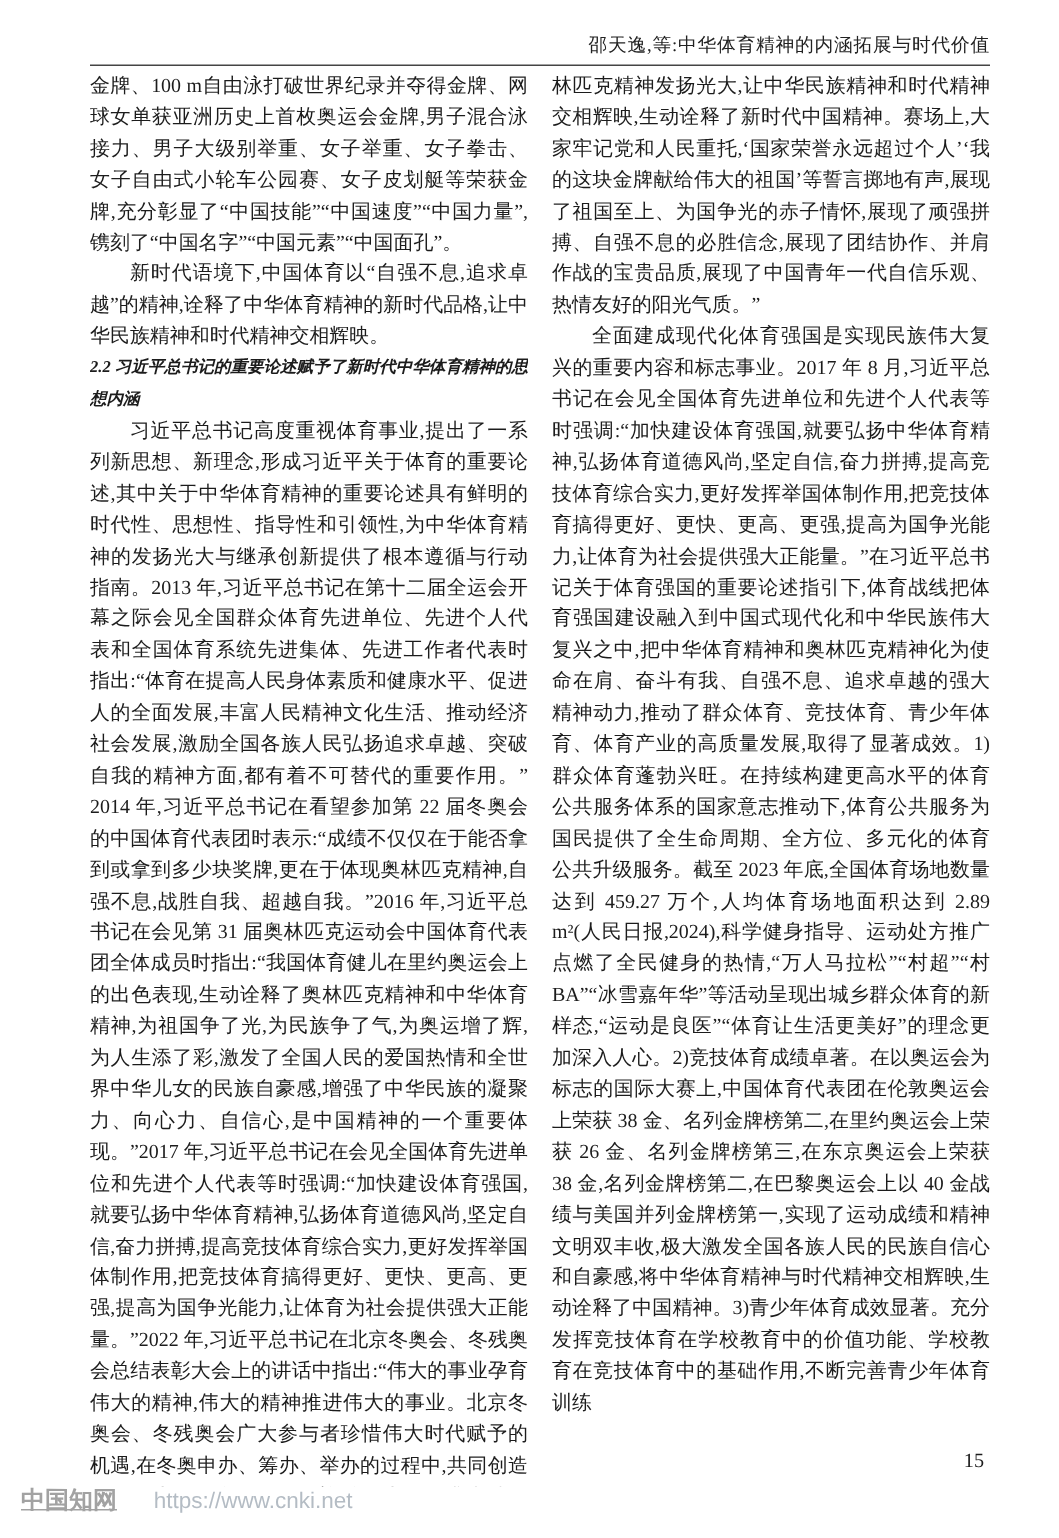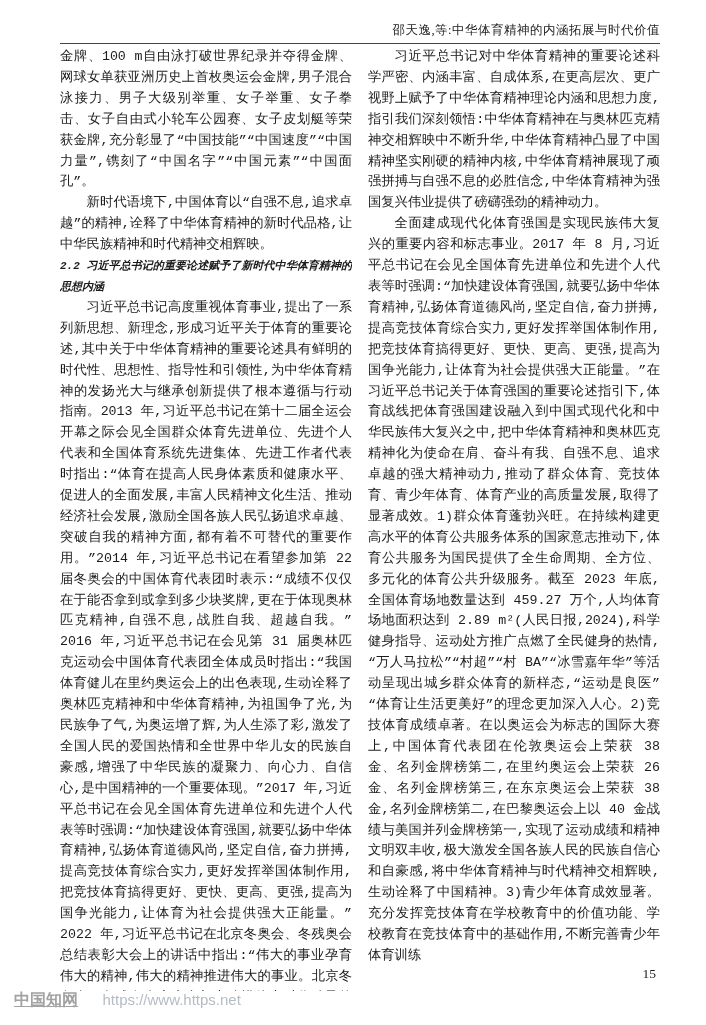--- a/index.html
+++ b/index.html
@@ -36,21 +36,20 @@
     display: flex;
     gap: 16px;
   }
   .col {
     width: 292px;
     height: 944px;
     overflow: hidden;
     text-align: justify;
     font-size: 13.3px;
     line-height: 20.9px;
-    font-family: Liberation Mono, monospace;
   }
   .col p { margin: 0; }
   .indent { text-indent: 2em; }
   .noindent { text-indent: 0; }
   .subheading {
     margin: 0;
     font-size: 11px;
     line-height: 20.9px;
     font-weight: 600;
     font-style: italic;
@@ -94,26 +93,26 @@
   <div class="columns">
 
     <div class="col">
       <p class="noindent">金牌、100 m自由泳打破世界纪录并夺得金牌、网球女单获亚洲历史上首枚奥运会金牌,男子混合泳接力、男子大级别举重、女子举重、女子拳击、女子自由式小轮车公园赛、女子皮划艇等荣获金牌,充分彰显了“中国技能”“中国速度”“中国力量”,镌刻了“中国名字”“中国元素”“中国面孔”。</p>
       <p class="indent">新时代语境下,中国体育以“自强不息,追求卓越”的精神,诠释了中华体育精神的新时代品格,让中华民族精神和时代精神交相辉映。</p>
       <p class="subheading">2.2  习近平总书记的重要论述赋予了新时代中华体育精神的思想内涵</p>
       <p class="indent">习近平总书记高度重视体育事业,提出了一系列新思想、新理念,形成习近平关于体育的重要论述,其中关于中华体育精神的重要论述具有鲜明的时代性、思想性、指导性和引领性,为中华体育精神的发扬光大与继承创新提供了根本遵循与行动指南。2013 年,习近平总书记在第十二届全运会开幕之际会见全国群众体育先进单位、先进个人代表和全国体育系统先进集体、先进工作者代表时指出:“体育在提高人民身体素质和健康水平、促进人的全面发展,丰富人民精神文化生活、推动经济社会发展,激励全国各族人民弘扬追求卓越、突破自我的精神方面,都有着不可替代的重要作用。”2014 年,习近平总书记在看望参加第 22 届冬奥会的中国体育代表团时表示:“成绩不仅仅在于能否拿到或拿到多少块奖牌,更在于体现奥林匹克精神,自强不息,战胜自我、超越自我。”2016 年,习近平总书记在会见第 31 届奥林匹克运动会中国体育代表团全体成员时指出:“我国体育健儿在里约奥运会上的出色表现,生动诠释了奥林匹克精神和中华体育精神,为祖国争了光,为民族争了气,为奥运增了辉,为人生添了彩,激发了全国人民的爱国热情和全世界中华儿女的民族自豪感,增强了中华民族的凝聚力、向心力、自信心,是中国精神的一个重要体现。”2017 年,习近平总书记在会见全国体育先进单位和先进个人代表等时强调:“加快建设体育强国,就要弘扬中华体育精神,弘扬体育道德风尚,坚定自信,奋力拼搏,提高竞技体育综合实力,更好发挥举国体制作用,把竞技体育搞得更好、更快、更高、更强,提高为国争光能力,让体育为社会提供强大正能量。”2022 年,习近平总书记在北京冬奥会、冬残奥会总结表彰大会上的讲话中指出:“伟大的事业孕育伟大的精神,伟大的精神推进伟大的事业。北京冬奥会、冬残奥会广大参与者珍惜伟大时代赋予的机遇,在冬奥申办、筹办、举办的过程中,共同创造了胸怀大局、自信开放、迎难而上、追求卓越、共创未来的北京冬奥精神。”不久前,习近平总书记在接见第 33 届奥运会中国体育代表团时的重要讲话中指出:“中国体育代表团的优异成绩,将中华体育精神和奥</p>
     </div>
 
     <div class="col">
-      <p class="indent">习近平总书记对中华体育精神的重要论述科学严密、内涵丰富、自成体系,在更高层次、更广视野上赋予了中华体育精神理论内涵和思想力度,指引我们深刻领悟:中华体育精神在与奥林匹克精神交相辉映中不断升华,中华体育精神凸显了中国精神坚实刚硬的精神内核,中华体育精神展现了顽强拼搏与自强不息的必胜信念,中华体育精神为强国复兴伟业提供了磅礴强劲的精神动力。</p>
+      <p class="noindent">林匹克精神发扬光大,让中华民族精神和时代精神交相辉映,生动诠释了新时代中国精神。赛场上,大家牢记党和人民重托,‘国家荣誉永远超过个人’‘我的这块金牌献给伟大的祖国’等誓言掷地有声,展现了祖国至上、为国争光的赤子情怀,展现了顽强拼搏、自强不息的必胜信念,展现了团结协作、并肩作战的宝贵品质,展现了中国青年一代自信乐观、热情友好的阳光气质。”</p>
       <p class="indent">全面建成现代化体育强国是实现民族伟大复兴的重要内容和标志事业。2017 年 8 月,习近平总书记在会见全国体育先进单位和先进个人代表等时强调:“加快建设体育强国,就要弘扬中华体育精神,弘扬体育道德风尚,坚定自信,奋力拼搏,提高竞技体育综合实力,更好发挥举国体制作用,把竞技体育搞得更好、更快、更高、更强,提高为国争光能力,让体育为社会提供强大正能量。”在习近平总书记关于体育强国的重要论述指引下,体育战线把体育强国建设融入到中国式现代化和中华民族伟大复兴之中,把中华体育精神和奥林匹克精神化为使命在肩、奋斗有我、自强不息、追求卓越的强大精神动力,推动了群众体育、竞技体育、青少年体育、体育产业的高质量发展,取得了显著成效。1)群众体育蓬勃兴旺。在持续构建更高水平的体育公共服务体系的国家意志推动下,体育公共服务为国民提供了全生命周期、全方位、多元化的体育公共升级服务。截至 2023 年底,全国体育场地数量达到 459.27 万个,人均体育场地面积达到 2.89 m²(人民日报,2024),科学健身指导、运动处方推广点燃了全民健身的热情,“万人马拉松”“村超”“村 BA”“冰雪嘉年华”等活动呈现出城乡群众体育的新样态,“运动是良医”“体育让生活更美好”的理念更加深入人心。2)竞技体育成绩卓著。在以奥运会为标志的国际大赛上,中国体育代表团在伦敦奥运会上荣获 38 金、名列金牌榜第二,在里约奥运会上荣获 26 金、名列金牌榜第三,在东京奥运会上荣获 38 金,名列金牌榜第二,在巴黎奥运会上以 40 金战绩与美国并列金牌榜第一,实现了运动成绩和精神文明双丰收,极大激发全国各族人民的民族自信心和自豪感,将中华体育精神与时代精神交相辉映,生动诠释了中国精神。3)青少年体育成效显著。充分发挥竞技体育在学校教育中的价值功能、学校教育在竞技体育中的基础作用,不断完善青少年体育训练</p>
     </div>
 
   </div>
 
   <div class="page-number">15</div>
 
   <div class="watermark">
     <span class="wm-brand">中国知网</span>
-    <span class="wm-url">https://www.https.net</span>
+    <span class="wm-url">https://www.cnki.net</span>
   </div>
 
 </div>
 
 </body></html>

